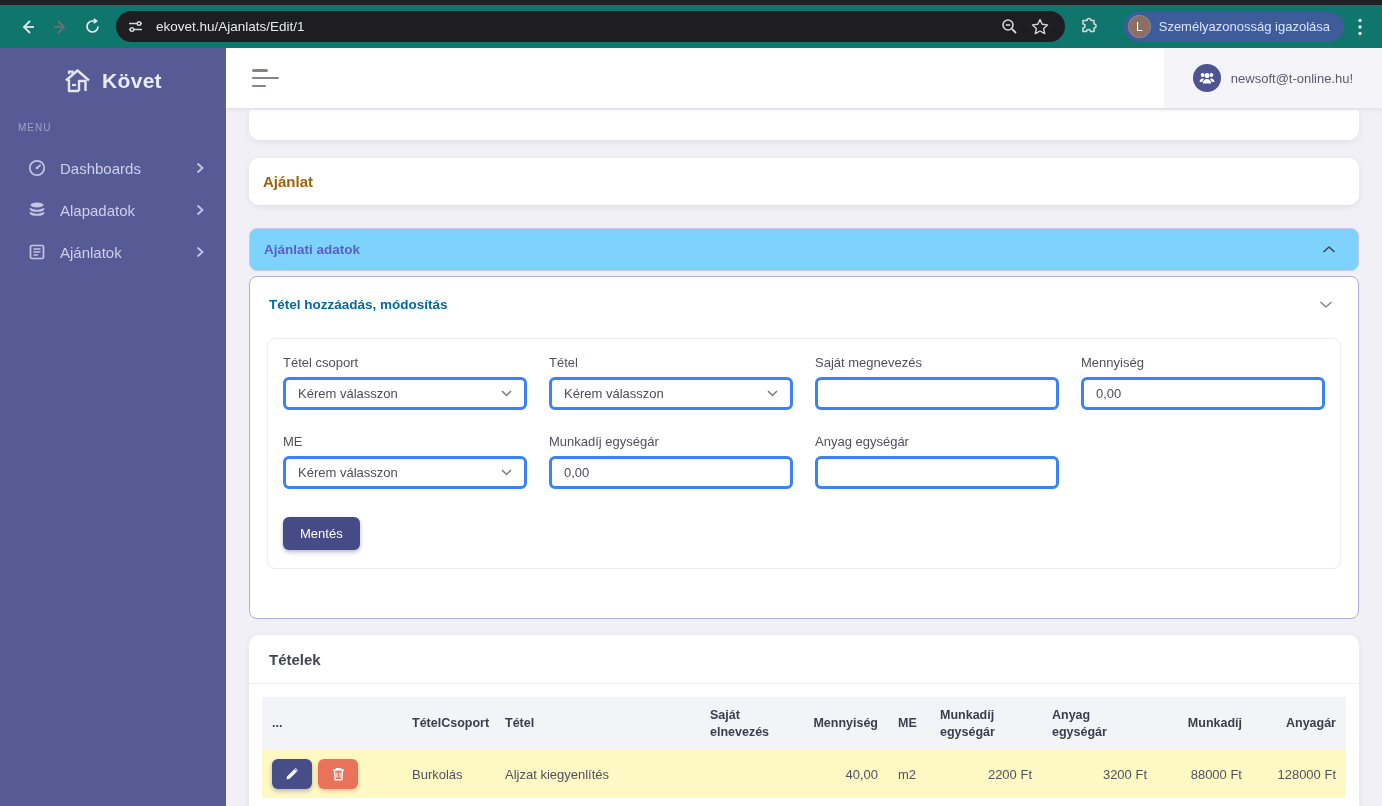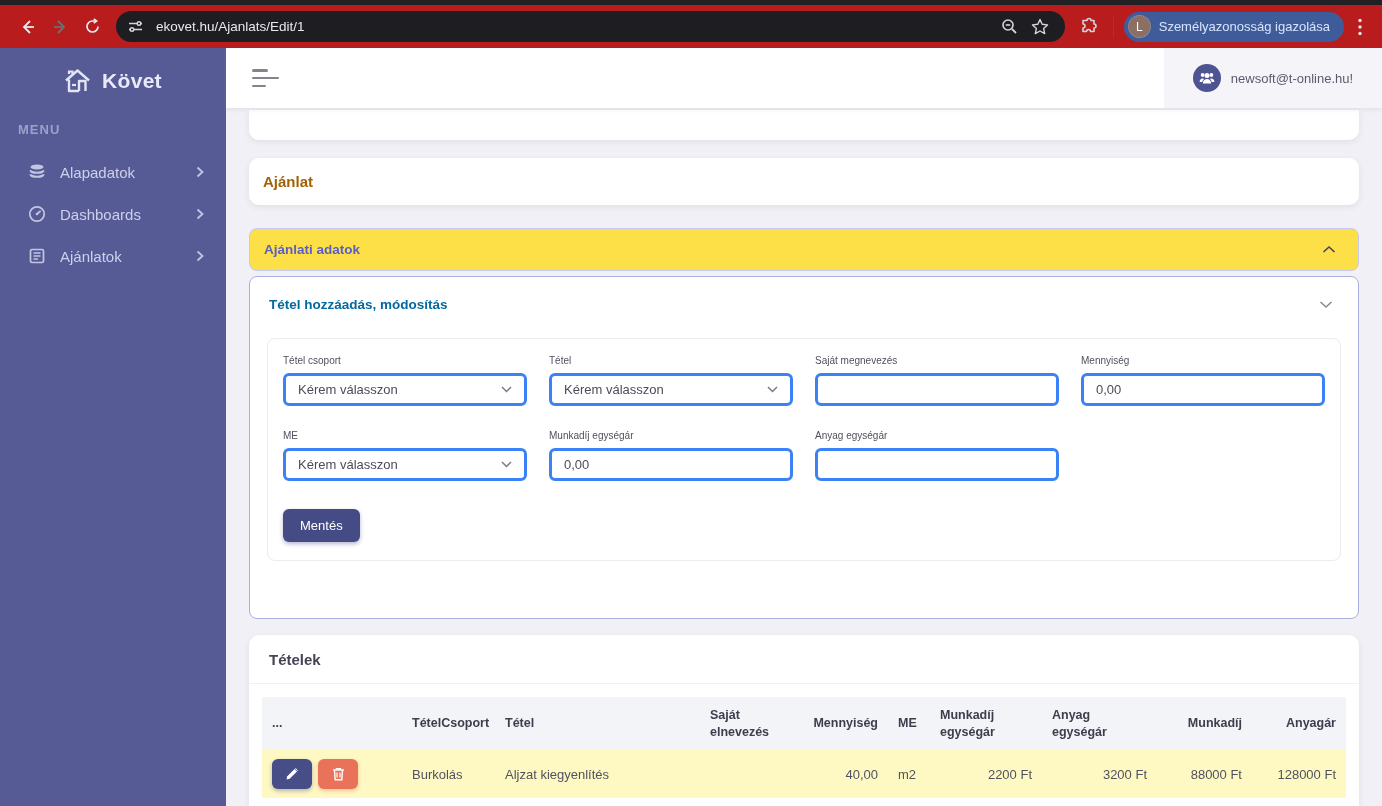--- a/index.html
+++ b/index.html
@@ -1,20 +1,20 @@
 <!DOCTYPE html>
 <html><head>
 <meta charset="utf-8">
 <style>
   * { box-sizing: border-box; margin: 0; padding: 0; }
   html,body { width:1382px; height:806px; overflow:hidden; }
   body { font-family:"Liberation Sans", sans-serif; background:#f0f0f6; }
 
   
-  .browser { height:48px; background:#b91c1c; border-top:5px solid #212125;
+  .browser { height:48px; background:#0f766e; border-top:5px solid #212125;
              display:flex; align-items:center; padding:0 10px 0 12px; }
   .nav-btn { width:32px; height:32px; display:flex; align-items:center; justify-content:center;
              border-radius:50%; flex:0 0 auto; cursor:pointer; }
   .omnibox { flex:1; height:31px; margin:0 8px; background:#1e1e22; border-radius:16px;
              display:flex; align-items:center; padding:0 10px 0 6px; min-width:0; }
   .siteinfo { width:26px; height:26px; border-radius:50%; display:flex; align-items:center;
               justify-content:center; }
   .url { color:#e7e9ec; font-size:13.5px; margin-left:8px; flex:1; white-space:nowrap;
          overflow:hidden; }
   .omni-ico { width:30px; height:26px; display:flex; align-items:center; justify-content:center; }
@@ -28,21 +28,21 @@
   .prof-label { color:#d8e4fd; font-size:13px; margin-left:8px; white-space:nowrap; }
   .kebab { width:24px; height:30px; display:flex; align-items:center; justify-content:center; }
 
   
   .app { display:flex; height:758px; }
 
   
   .sidebar { width:226px; background:#565b96; flex:0 0 auto; display:flex; flex-direction:column; }
   .logo { margin-top:20px; display:flex; align-items:center; justify-content:center; gap:11px; }
   .logo-text { color:#e9eaf7; font-size:21px; font-weight:bold; letter-spacing:.3px; }
-  .menu-label { margin:28px 0 0 18px; color:#9da1c9; font-size:13px; font-weight:bold;
+  .menu-label { margin:28px 0 0 18px; color:#9da1c9; font-size:10px; font-weight:normal;
                 letter-spacing:1px; }
   .menu { margin-top:14px; }
   .menu-item { height:42px; display:flex; align-items:center; padding:0 22px 0 28px;
                color:#cdd0ea; font-size:15px; cursor:pointer; }
   .menu-item .mi-icon { width:18px; height:18px; margin-right:14px; display:flex;
                         align-items:center; }
   .menu-item .chev { margin-left:auto; display:flex; }
 
   
   .main { flex:1; display:flex; flex-direction:column; min-width:0; }
@@ -58,35 +58,35 @@
                  align-items:center; justify-content:center; }
   .user-name { font-size:13px; color:#5a5a6e; }
 
   
   .content { flex:1; background:#f0f0f6; padding:0 23px; overflow:hidden; }
   .card { background:#fff; border-radius:10px; box-shadow:0 2px 6px rgba(47,43,61,.08); }
   .card-partial { height:30px; border-radius:0 0 10px 10px; margin-top:2px; }
   .card-title { margin-top:18px; height:47px; display:flex; align-items:center; padding:0 14px; }
   .h-title { font-size:15px; font-weight:bold; color:#a16207; }
 
-  .acc-header { margin-top:23px; height:43px; background:#fde047; border:1px solid #c5c8f0;
+  .acc-header { margin-top:23px; height:43px; background:#7dd3fc; border:1px solid #c5c8f0;
                 border-radius:8px; display:flex; align-items:center; padding:0 14px;
                 cursor:pointer; }
   .acc-title { color:#5a5fc8; font-size:13.5px; font-weight:bold; }
   .acc-header .chev-r { margin-left:auto; padding-right:8px; display:flex; }
 
   .acc-body { margin-top:5px; height:343px; background:#fff; border:1px solid #abafe0;
               border-radius:8px; padding:20px 17px 16px; }
   .sec-head { display:flex; align-items:center; }
   .sec-title { margin-left:2px; font-size:13.5px; font-weight:bold; color:#0369a1; }
   .sec-head .chev-r { margin-left:auto; padding-right:8px; display:flex; cursor:pointer; }
 
   .form-box { margin-top:26px; border:1px solid #ebecf2; border-radius:8px; padding:16px 15px 18px; }
   .form-grid { display:grid; grid-template-columns:repeat(4,1fr); column-gap:22px; row-gap:24px; }
-  .fld label { display:block; font-size:10px; color:#50505e; margin-bottom:7px; }
+  .fld label { display:block; font-size:13px; color:#50505e; margin-bottom:7px; }
   .ctrl { height:33px; width:100%; border:3px solid #3b82f6; border-radius:6px; background:#fff;
           font-size:13px; color:#4c4c5a; padding:0 12px; font-family:"Liberation Sans",sans-serif; }
   .sel { display:flex; align-items:center; justify-content:space-between; cursor:pointer; }
   input.ctrl { outline:none; }
   .btn-save { margin-top:28px; display:inline-block; background:#454b85; color:#fff;
               border:none; border-radius:6px; padding:9px 17px; font-size:13px;
               font-family:"Liberation Sans",sans-serif; cursor:pointer;
               box-shadow:0 2px 4px rgba(69,75,133,.4); }
 
   
@@ -180,41 +180,41 @@
         <path d="M5 11.5 V23 H15 M15 23 V13 H21.5 V23" fill="none" stroke="#e3e4f4" stroke-width="2.4" stroke-linejoin="round"></path>
         <path d="M8 17 H12" stroke="#e3e4f4" stroke-width="2.2"></path>
       </svg>
       <span class="logo-text">Követ</span>
     </div>
     <div class="menu-label">MENU</div>
     <div class="menu">
       <div class="menu-item">
         <span class="mi-icon">
           <svg width="18" height="18" viewBox="0 0 18 18">
+              <circle cx="9" cy="9" r="7.2" fill="none" stroke="#c3c6e2" stroke-width="1.7"></circle>
+              <path d="M9 9 L12.6 5.8" stroke="#c3c6e2" stroke-width="1.7"></path>
+              <circle cx="9" cy="9" r="1.3" fill="#c3c6e2"></circle>
+            </svg>
+        </span>
+        <span>Dashboards</span>
+        <span class="chev">
+          <svg width="8" height="12" viewBox="0 0 8 12">
+              <path d="M1.5 1.5 L6.5 6 L1.5 10.5" fill="none" stroke="#c3c6e2" stroke-width="1.8"></path>
+            </svg>
+        </span>
+      </div>
+      <div class="menu-item">
+        <span class="mi-icon">
+          <svg width="18" height="18" viewBox="0 0 18 18">
               <ellipse cx="9" cy="4" rx="6.5" ry="2.6" fill="#c3c6e2"></ellipse>
               <path d="M2.5 7.2 c0 1.4 2.9 2.6 6.5 2.6 s6.5 -1.2 6.5 -2.6" fill="none" stroke="#c3c6e2" stroke-width="2.1"></path>
               <path d="M2.5 11.2 c0 1.4 2.9 2.6 6.5 2.6 s6.5 -1.2 6.5 -2.6" fill="none" stroke="#c3c6e2" stroke-width="2.1"></path>
             </svg>
         </span>
         <span>Alapadatok</span>
-        <span class="chev">
-          <svg width="8" height="12" viewBox="0 0 8 12">
-              <path d="M1.5 1.5 L6.5 6 L1.5 10.5" fill="none" stroke="#c3c6e2" stroke-width="1.8"></path>
-            </svg>
-        </span>
-      </div>
-      <div class="menu-item">
-        <span class="mi-icon">
-          <svg width="18" height="18" viewBox="0 0 18 18">
-              <circle cx="9" cy="9" r="7.2" fill="none" stroke="#c3c6e2" stroke-width="1.7"></circle>
-              <path d="M9 9 L12.6 5.8" stroke="#c3c6e2" stroke-width="1.7"></path>
-              <circle cx="9" cy="9" r="1.3" fill="#c3c6e2"></circle>
-            </svg>
-        </span>
-        <span>Dashboards</span>
         <span class="chev">
           <svg width="8" height="12" viewBox="0 0 8 12">
               <path d="M1.5 1.5 L6.5 6 L1.5 10.5" fill="none" stroke="#c3c6e2" stroke-width="1.8"></path>
             </svg>
         </span>
       </div>
       <div class="menu-item">
         <span class="mi-icon">
           <svg width="18" height="18" viewBox="0 0 18 18">
               <rect x="2.5" y="2.5" width="13" height="13" rx="1.5" fill="none" stroke="#c3c6e2" stroke-width="1.7"></rect>

